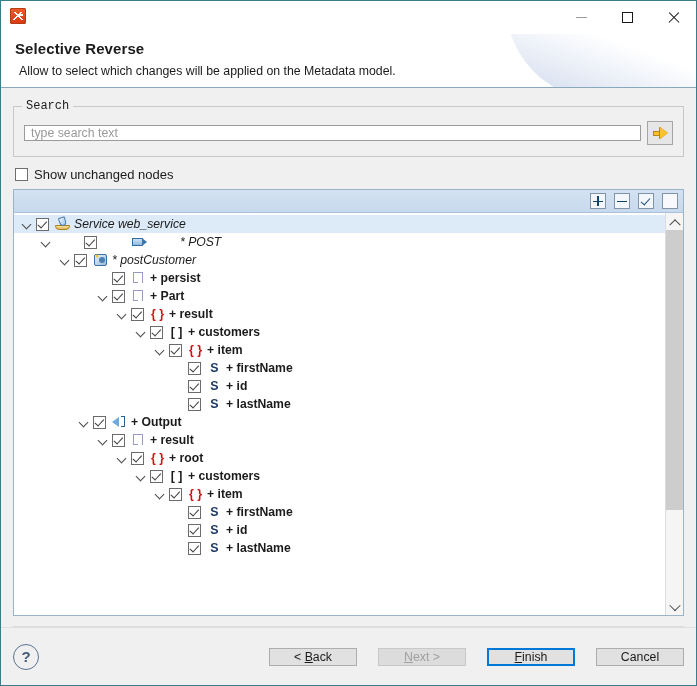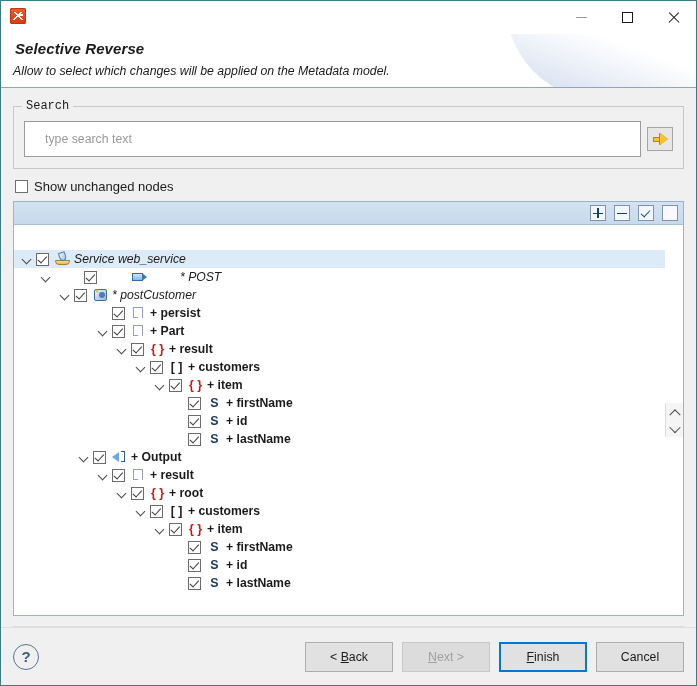--- a/index.html
+++ b/index.html
@@ -80,42 +80,41 @@
   
   .header {
     flex: 0 0 auto;
     background: #ffffff;
     padding: 6px 0 0 0;
     position: relative;
     border-bottom: 1px solid #8aa8bb;
     height: 54px;
     box-sizing: border-box;
     overflow: hidden;
-    font-style: italic;
   }
   .header::after {
     content:"";
     position: absolute;
     right: 0; top: -30px;
     width: 190px; height: 96px;
     background: linear-gradient(200deg, rgba(255,255,255,0) 40%, #dfe6f3 78%, #cfd9ee 100%);
     border-radius: 0 0 0 120px;
     pointer-events: none;
   }
   .header-title {
     font-size: 15px;
     font-weight: bold;
     color: #1b1b1b;
     margin: 0 0 0 14px;
     letter-spacing: .1px;
   }
   .header-sub {
     font-size: 12.3px;
     color: #1b1b1b;
-    margin: 7px 0 0 12px;
+    margin: 7px 0 0 18px;
   }
 
   
   .body {
     flex: 1 1 auto;
     background: #f0f0f0;
     display: flex;
     flex-direction: column;
     padding: 0;
     position: relative;
@@ -142,27 +141,27 @@
     top: -8px; left: 8px;
     background: #f0f0f0;
     padding: 0 4px;
     font-size: 12px;
     color: #1b1b1b;
     font-family: Liberation Mono, monospace;
   }
   .search-row { display: flex; align-items: center; }
   .search-input {
     flex: 1 1 auto;
-    height: 36px;
+    height: 16px;
     border: 1px solid #9b9b9b;
     background: #ffffff;
     font-size: 12.3px;
     font-family: "Liberation Sans", sans-serif;
     color: #111;
-    padding: 0 20px;
+    padding: 0 6px;
     box-sizing: border-box;
     outline: none;
   }
   .search-input::placeholder { color: #9a9a9a; }
   .search-go {
     width: 26px; height: 24px;
     margin-left: 6px;
     border: 1px solid #a5a5a5;
     background: #e6e6e6;
     display: flex; align-items: center; justify-content: center;
@@ -257,21 +256,20 @@
     border-width: 0 1.7px 1.7px 0;
     transform: rotate(42deg);
   }
   .tb-blank { background: #f7f9fc; }
 
   .tree-body {
     flex: 1 1 auto;
     display: flex;
     min-height: 0;
     position: relative;
-    align-items: center;
   }
   .tree-rows {
     flex: 1 1 auto;
     overflow: hidden;
     position: relative;
     padding-top: 2px;
   }
 
   .row {
     height: 18px;
@@ -500,22 +498,22 @@
     display: flex; align-items: center; justify-content: center;
     font-size: 15px;
     font-weight: bold;
     background: #f0f0f0;
     cursor: default;
     box-sizing: border-box;
   }
   .footer-spacer { flex: 1 1 auto; }
   .btn {
     min-width: 88px;
-    height: 30px;
-    margin-left: 9px;
+    height: 18px;
+    margin-left: 21px;
     border: 1px solid #adadad;
     background: #e1e1e1;
     font-size: 12.3px;
     font-family: "Liberation Sans", sans-serif;
     color: #1b1b1b;
     display: flex; align-items: center; justify-content: center;
     box-sizing: border-box;
     cursor: default;
     padding: 4px 10px;
   }

